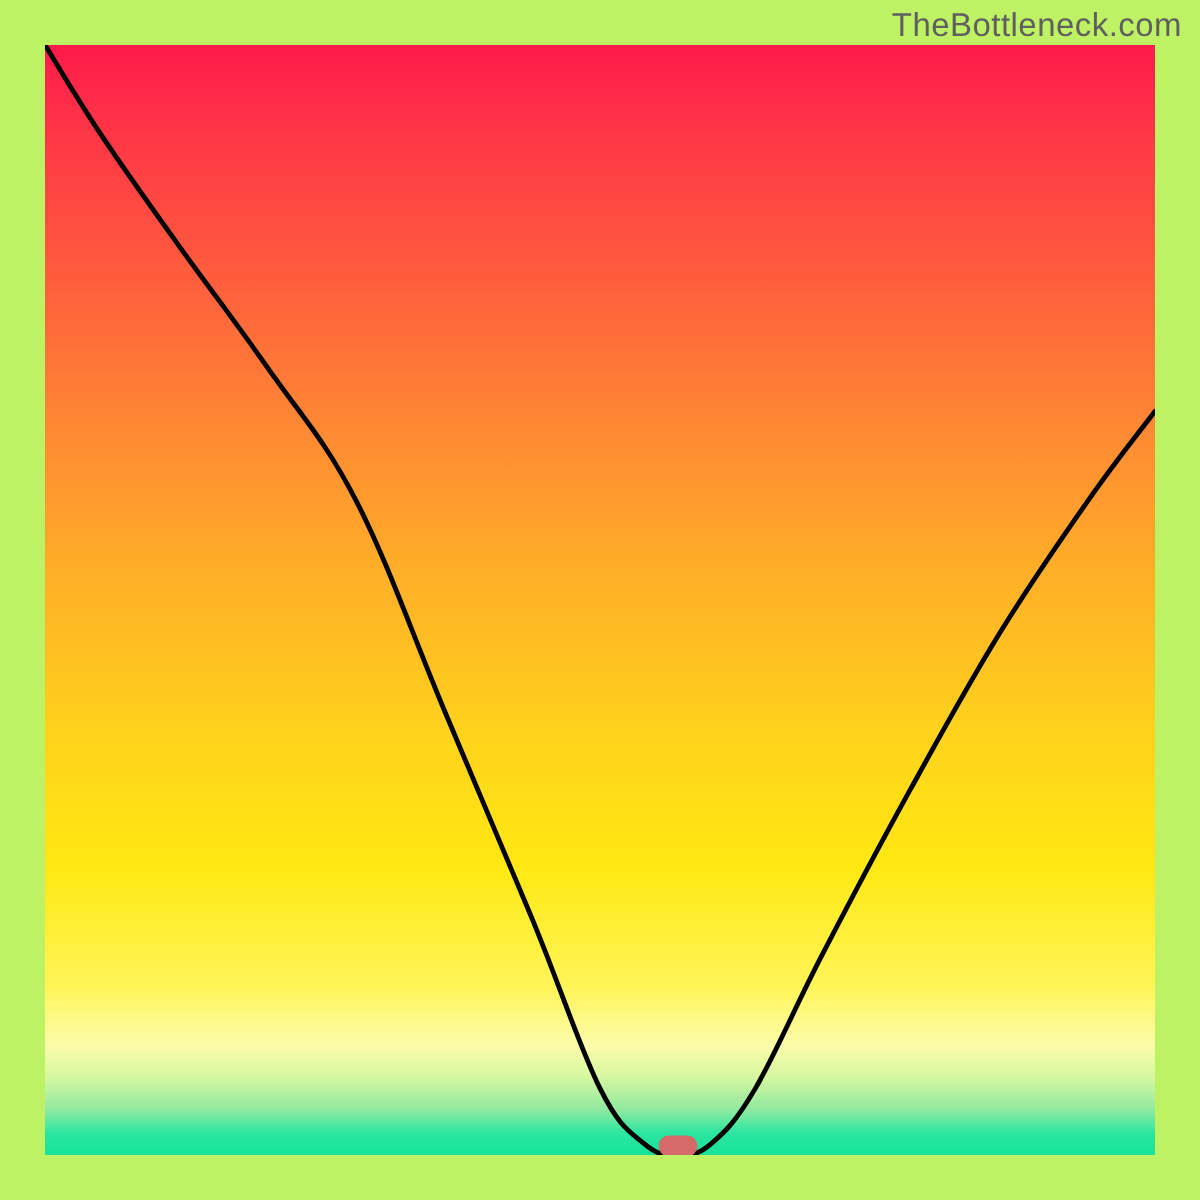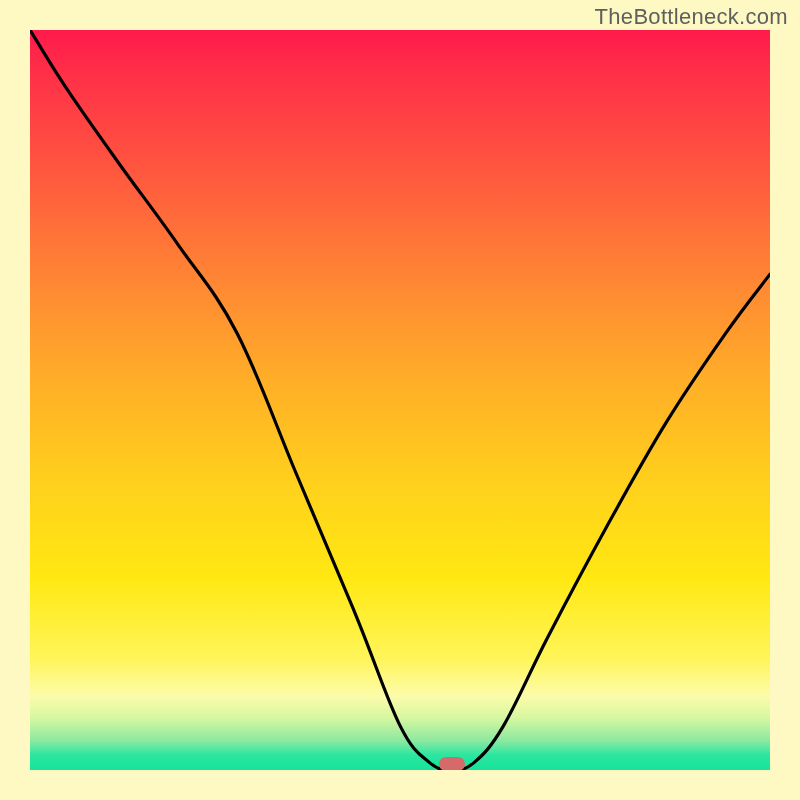--- a/index.html
+++ b/index.html
@@ -8,21 +8,21 @@
     width: 800px;
     height: 800px;
     background: #000;
     overflow: hidden;
     font-family: Arial, Helvetica, sans-serif;
   }
   .frame {
     position: relative;
     width: 800px;
     height: 800px;
-    background: #fef9c3;
+    background: #bef264;
   }
   .watermark {
     position: absolute;
     top: 4px;
     right: 12px;
     color: #5f5f5f;
     font-size: 22px;
     font-weight: 500;
     letter-spacing: 0.3px;
     z-index: 5;

